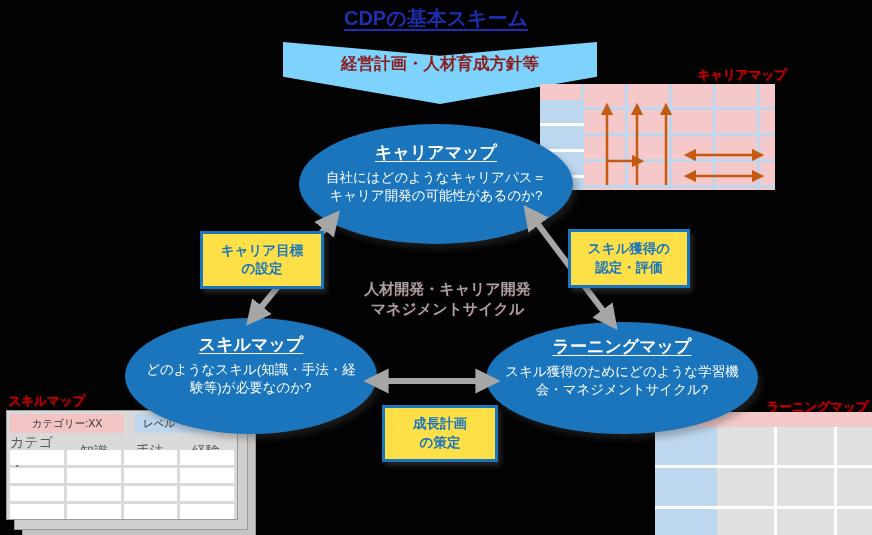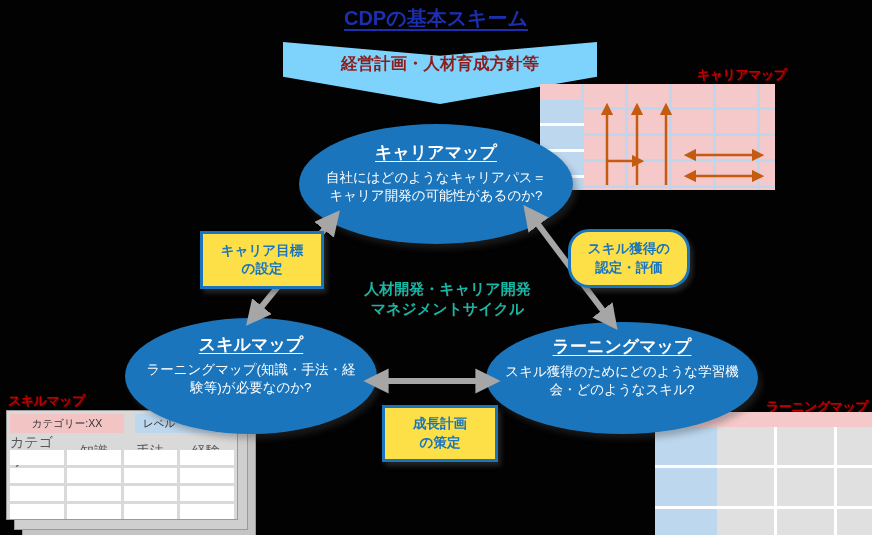--- a/index.html
+++ b/index.html
@@ -28,25 +28,25 @@
   #el-skill .ebody{width:212px;}
   #el-learning{left:486px;top:322px;width:272px;height:112px;}
   #el-learning .etitle{margin-top:13px;}
   #el-learning .ebody{width:240px;}
 
   
   .pbox{position:absolute;background:#fde047;border:3px solid #1B75BC;color:#1B75BC;font-weight:bold;
         display:flex;align-items:center;justify-content:center;text-align:center;white-space:pre-line;
         z-index:4;font-size:13.5px;line-height:1.35;box-shadow:3px 4px 5px rgba(80,80,80,.45);}
   #box-career-goal{left:200px;top:231px;width:118px;height:52px;}
-  #box-skill-cert{left:568px;top:229px;width:116px;height:53px;border-radius:21px;}
+  #box-skill-cert{left:568px;top:229px;width:116px;height:53px;}
   #box-growth-plan{left:382px;top:405px;width:110px;height:51px;}
 
   
-  #cycle-note{position:absolute;left:340px;top:279px;width:215px;z-index:4;color:#14b8a6;font-weight:800;
+  #cycle-note{position:absolute;left:340px;top:279px;width:215px;z-index:4;color:#a3a3a3;font-weight:800;
               white-space:pre-line;text-align:center;font-size:15px;line-height:1.35;
               text-shadow:1px 1px 1px #2a0000;}
 
   
   #arrows{position:absolute;left:0;top:0;z-index:3;pointer-events:none;}
 
   
   .thumb-label{position:absolute;color:#C00000;font-weight:900;font-size:13px;letter-spacing:-.5px;
                text-shadow:1px 1px 0 #500;z-index:1;}
   
@@ -160,25 +160,25 @@
     <div id="lm-blue"></div>
     <div id="lm-grid"></div>
   </div>
 
   <div class="ellipse" id="el-career">
     <span class="etitle">キャリアマップ</span>
     <div class="ebody">自社にはどのようなキャリアパス＝キャリア開発の可能性があるのか?</div>
   </div>
   <div class="ellipse" id="el-skill">
     <span class="etitle">スキルマップ</span>
-    <div class="ebody">ラーニングマップ(知識・手法・経験等)が必要なのか?</div>
+    <div class="ebody">どのようなスキル(知識・手法・経験等)が必要なのか?</div>
   </div>
   <div class="ellipse" id="el-learning">
     <span class="etitle">ラーニングマップ</span>
-    <div class="ebody">スキル獲得のためにどのような学習機会・どのようなスキル?</div>
+    <div class="ebody">スキル獲得のためにどのような学習機会・マネジメントサイクル?</div>
   </div>
 
   <svg id="arrows" width="872" height="535">
     <defs>
       <marker id="garr" markerWidth="4.2" markerHeight="4.2" refX="2.1" refY="2.1" orient="auto-start-reverse">
         <path d="M0,0 L4.2,2.1 L0,4.2 z" fill="#A6A6A6"></path>
       </marker>
     </defs>
     <g stroke="#A6A6A6" stroke-width="6" fill="none">
       <line x1="332" y1="220" x2="254" y2="316" marker-start="url(#garr)" marker-end="url(#garr)"></line>

